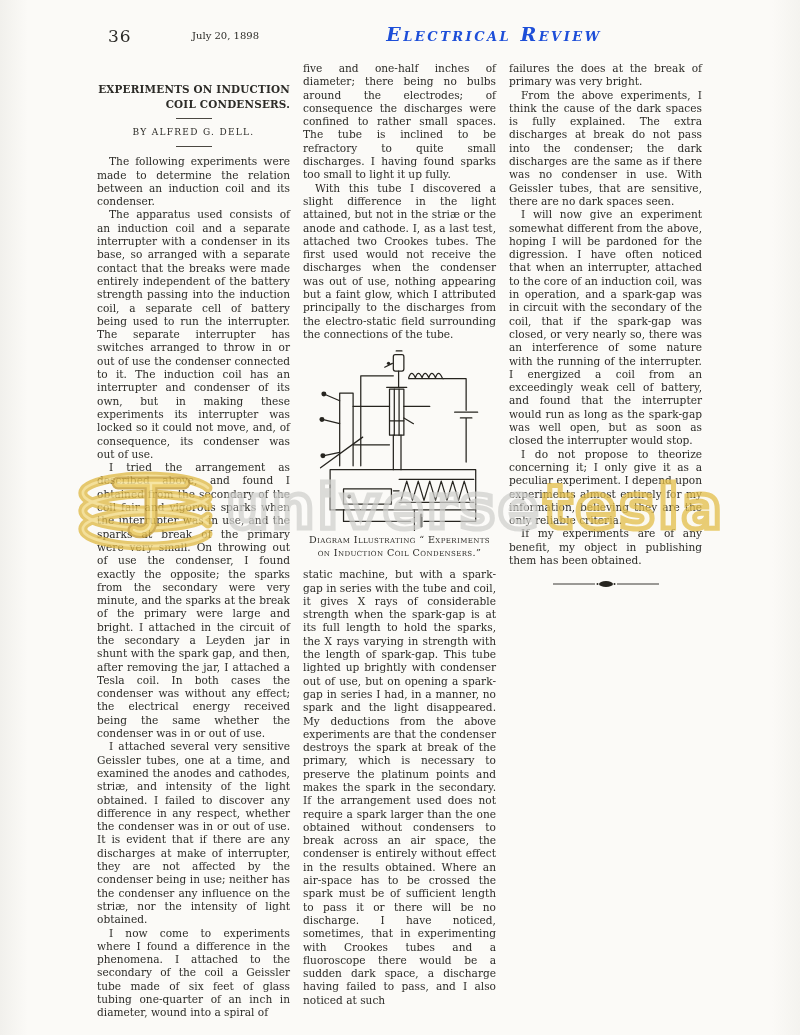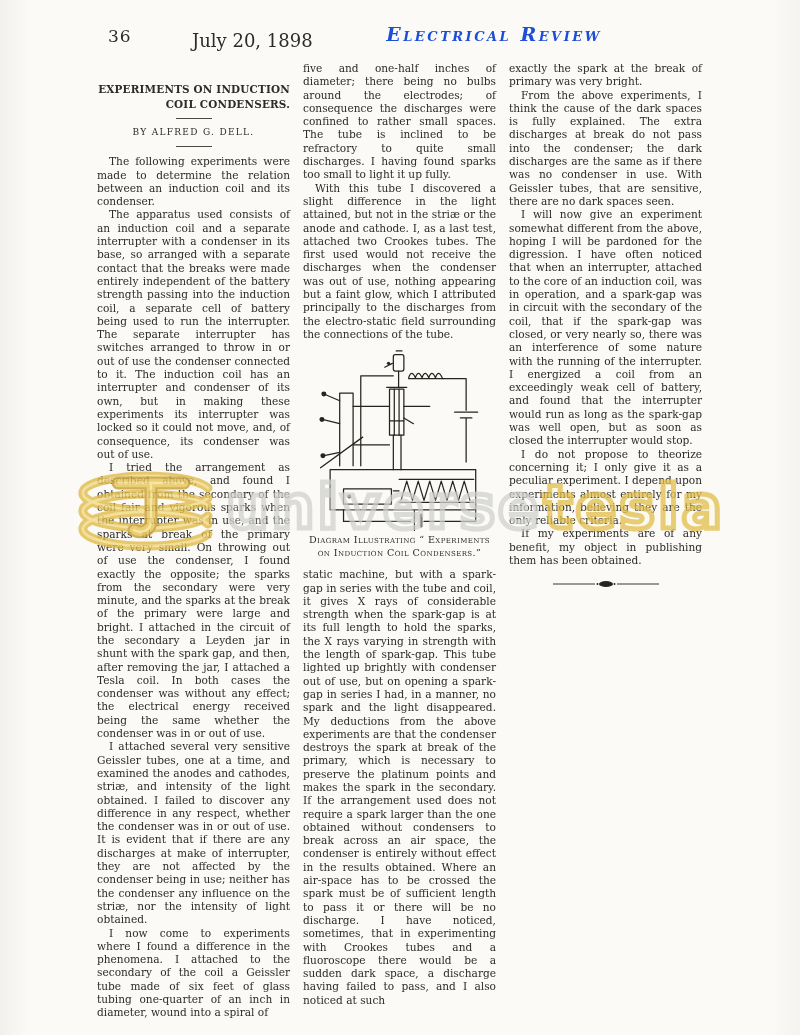--- a/index.html
+++ b/index.html
@@ -5,21 +5,21 @@
   html,body{margin:0;padding:0;}
   body{
     width:800px;height:1035px;position:relative;overflow:hidden;
     background:linear-gradient(90deg,#f1f0ec 0px,#fbfaf7 28px,#fbfaf7 772px,#f4f3ef 800px);
     font-family:"DejaVu Serif", serif;color:#2c2b27;
     -webkit-hyphens:auto;hyphens:auto;
   }
   
   .header{position:absolute;top:0;left:0;width:636px;height:60px;}
   .page-number{position:absolute;left:108px;top:26px;font-size:17px;letter-spacing:1px;}
-  .issue-date{position:absolute;left:192px;top:30px;font-size:18px;}
+  .issue-date{position:absolute;left:192px;top:30px;font-size:10px;}
   .masthead{position:absolute;left:494px;top:23px;transform:translateX(-50%);
     font-style:italic;font-weight:bold;font-variant:small-caps;
     font-size:19px;letter-spacing:2.5px;color:#1d4ed8;white-space:nowrap;}
   
   .columns{position:absolute;top:62px;left:97px;width:606px;display:flex;gap:13px;}
   .col{width:193px;font-size:10.6px;line-height:13.3px;text-align:justify;}
   .para{margin:0;text-indent:12px;}
   .para.flush{text-indent:0;}
   
   .article-head{margin-top:20px;margin-bottom:8px;text-align:center;}
@@ -122,21 +122,21 @@
       <div class="fig-caption">Diagram Illustrating “ Experiments on Induction Coil Condensers.”</div>
     </div>
 
     <div>
         <p class="para flush">static machine, but with a spark-gap in series with the tube and coil, it gives X rays of considerable strength when the spark-gap is at its full length to hold the sparks, the X rays varying in strength with the length of spark-gap. This tube lighted up brightly with condenser out of use, but on opening a spark-gap in series I had, in a manner, no spark and the light disappeared. My deductions from the above experiments are that the condenser destroys the spark at break of the primary, which is necessary to preserve the platinum points and makes the spark in the secondary. If the arrangement used does not require a spark larger than the one obtained without condensers to break across an air space, the condenser is entirely without effect in the results obtained. Where an air-space has to be crossed the spark must be of sufficient length to pass it or there will be no discharge. I have noticed, sometimes, that in experimenting with Crookes tubes and a fluoroscope there would be a sudden dark space, a discharge having failed to pass, and I also noticed at such</p>
       </div>
   </div>
 
   <div class="col">
     <div>
-        <p class="para flush">exactly the spark at the break of primary was very bright.</p>
+        <p class="para flush">failures the does at the break of primary was very bright.</p>
         <p class="para">From the above experiments, I think the cause of the dark spaces is fully explained. The extra discharges at break do not pass into the condenser; the dark discharges are the same as if there was no condenser in use. With Geissler tubes, that are sensitive, there are no dark spaces seen.</p>
         <p class="para">I will now give an experiment somewhat different from the above, hoping I will be pardoned for the digression. I have often noticed that when an interrupter, attached to the core of an induction coil, was in operation, and a spark-gap was in circuit with the secondary of the coil, that if the spark-gap was closed, or very nearly so, there was an interference of some nature with the running of the interrupter. I energized a coil from an exceedingly weak cell of battery, and found that the interrupter would run as long as the spark-gap was well open, but as soon as closed the interrupter would stop.</p>
         <p class="para">I do not propose to theorize concerning it; I only give it as a peculiar experiment. I depend upon experiments almost entirely for my information, believing they are the only reliable criteria.</p>
         <p class="para">If my experiments are of any benefit, my object in publishing them has been obtained.</p>
       </div>
     <svg class="end-divider" width="110" height="10" viewBox="0 0 110 10" aria-hidden="true">
       <line x1="2" y1="5" x2="44" y2="5" stroke="#3b3935" stroke-width="1"></line>
       <line x1="66" y1="5" x2="108" y2="5" stroke="#3b3935" stroke-width="1"></line>
       <ellipse cx="55" cy="5" rx="7" ry="3" fill="#26241f"></ellipse>
       <circle cx="46.5" cy="5" r="1" fill="#26241f"></circle>

